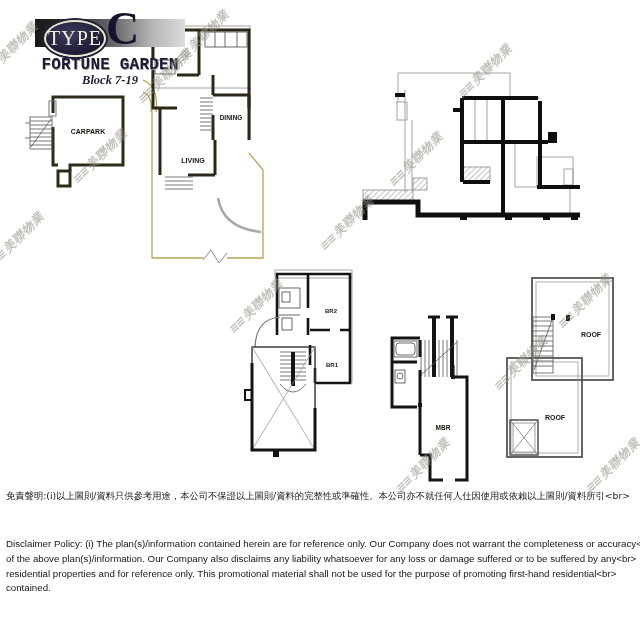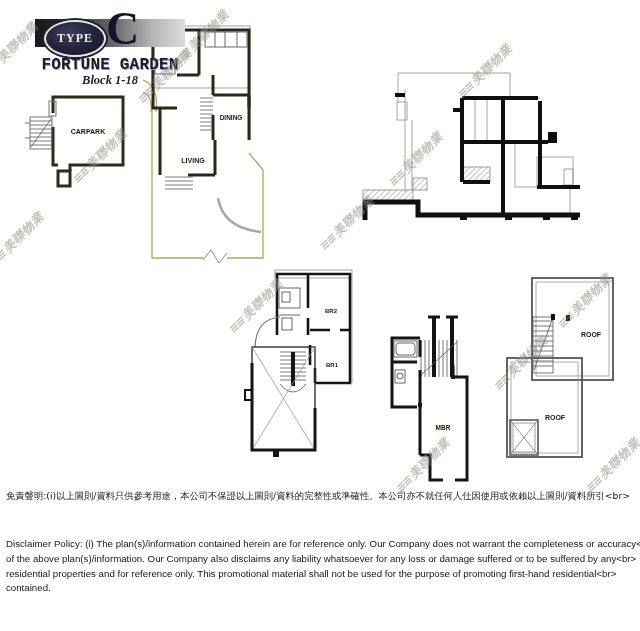--- a/index.html
+++ b/index.html
@@ -6,21 +6,21 @@
   #sheet{position:relative;width:640px;height:631px;background:#ffffff;overflow:hidden;
          font-family:"Liberation Sans",sans-serif;}
   
   #logo{position:absolute;left:30px;top:12px;width:160px;height:74px;z-index:4;}
   .logo-bar{position:absolute;left:5px;top:7px;width:150px;height:28px;
     background:linear-gradient(to right,#191919 0%,#2e2e2e 25%,#6f6f6f 55%,#b5b5b5 78%,#dcdcdc 100%);}
   .logo-ellipse{position:absolute;left:14px;top:8px;width:58px;height:33px;border-radius:50%;
     background:radial-gradient(ellipse at 40% 35%,#3c3c5e 0%,#1b1b33 70%);
     border:2px solid #ece5cf;box-shadow:0 0 0 2px #20203a;
     display:flex;align-items:center;justify-content:center;}
-  .logo-type{font-family:"Liberation Serif",serif;font-weight:bold;font-size:12px;
+  .logo-type{font-family:"Liberation Serif",serif;font-weight:normal;font-size:20px;
     color:#f4eedb;letter-spacing:1px;}
   .logo-c{position:absolute;left:76px;top:-6px;font-family:"Liberation Serif",serif;
     font-weight:bold;font-size:46px;line-height:46px;color:#14142c;}
   .logo-estate{position:absolute;left:0;top:44px;width:160px;text-align:center;
     font-family:Liberation Mono, monospace;font-weight:bold;font-size:16px;color:#1b1b36;
     letter-spacing:.2px;white-space:nowrap;text-shadow:.6px .6px 0 #9a9a9a;}
   .logo-block{position:absolute;left:0;top:61px;width:160px;text-align:center;
     font-family:"Liberation Serif",serif;font-style:italic;font-weight:bold;
     font-size:12.5px;color:#20203a;}
   
@@ -44,21 +44,21 @@
 
 <div id="sheet">
 
   <div id="logo">
     <div class="logo-bar"></div>
     <div class="logo-ellipse">
       <span class="logo-type">TYPE</span>
     </div>
     <div class="logo-c">C</div>
     <div class="logo-estate">FORTUNE GARDEN</div>
-    <div class="logo-block">Block 1-18</div>
+    <div class="logo-block">Block 7-19</div>
   </div>
 
   <svg class="plan" style="left:25px;top:83px" width="120" height="135" viewBox="0 0 120 135">
     <g stroke="#2e2b18" stroke-width="3" fill="none">
       <path d="M28,30 L28,14 L98,14 L98,82 L45,82 L45,88"></path>
       <path d="M28,44 L28,82 L33,82"></path>
       <rect x="33" y="88" width="12" height="15"></rect>
     </g>
     <g stroke="#777" stroke-width="1" fill="none">
       <rect x="24" y="18" width="7" height="15"></rect>

